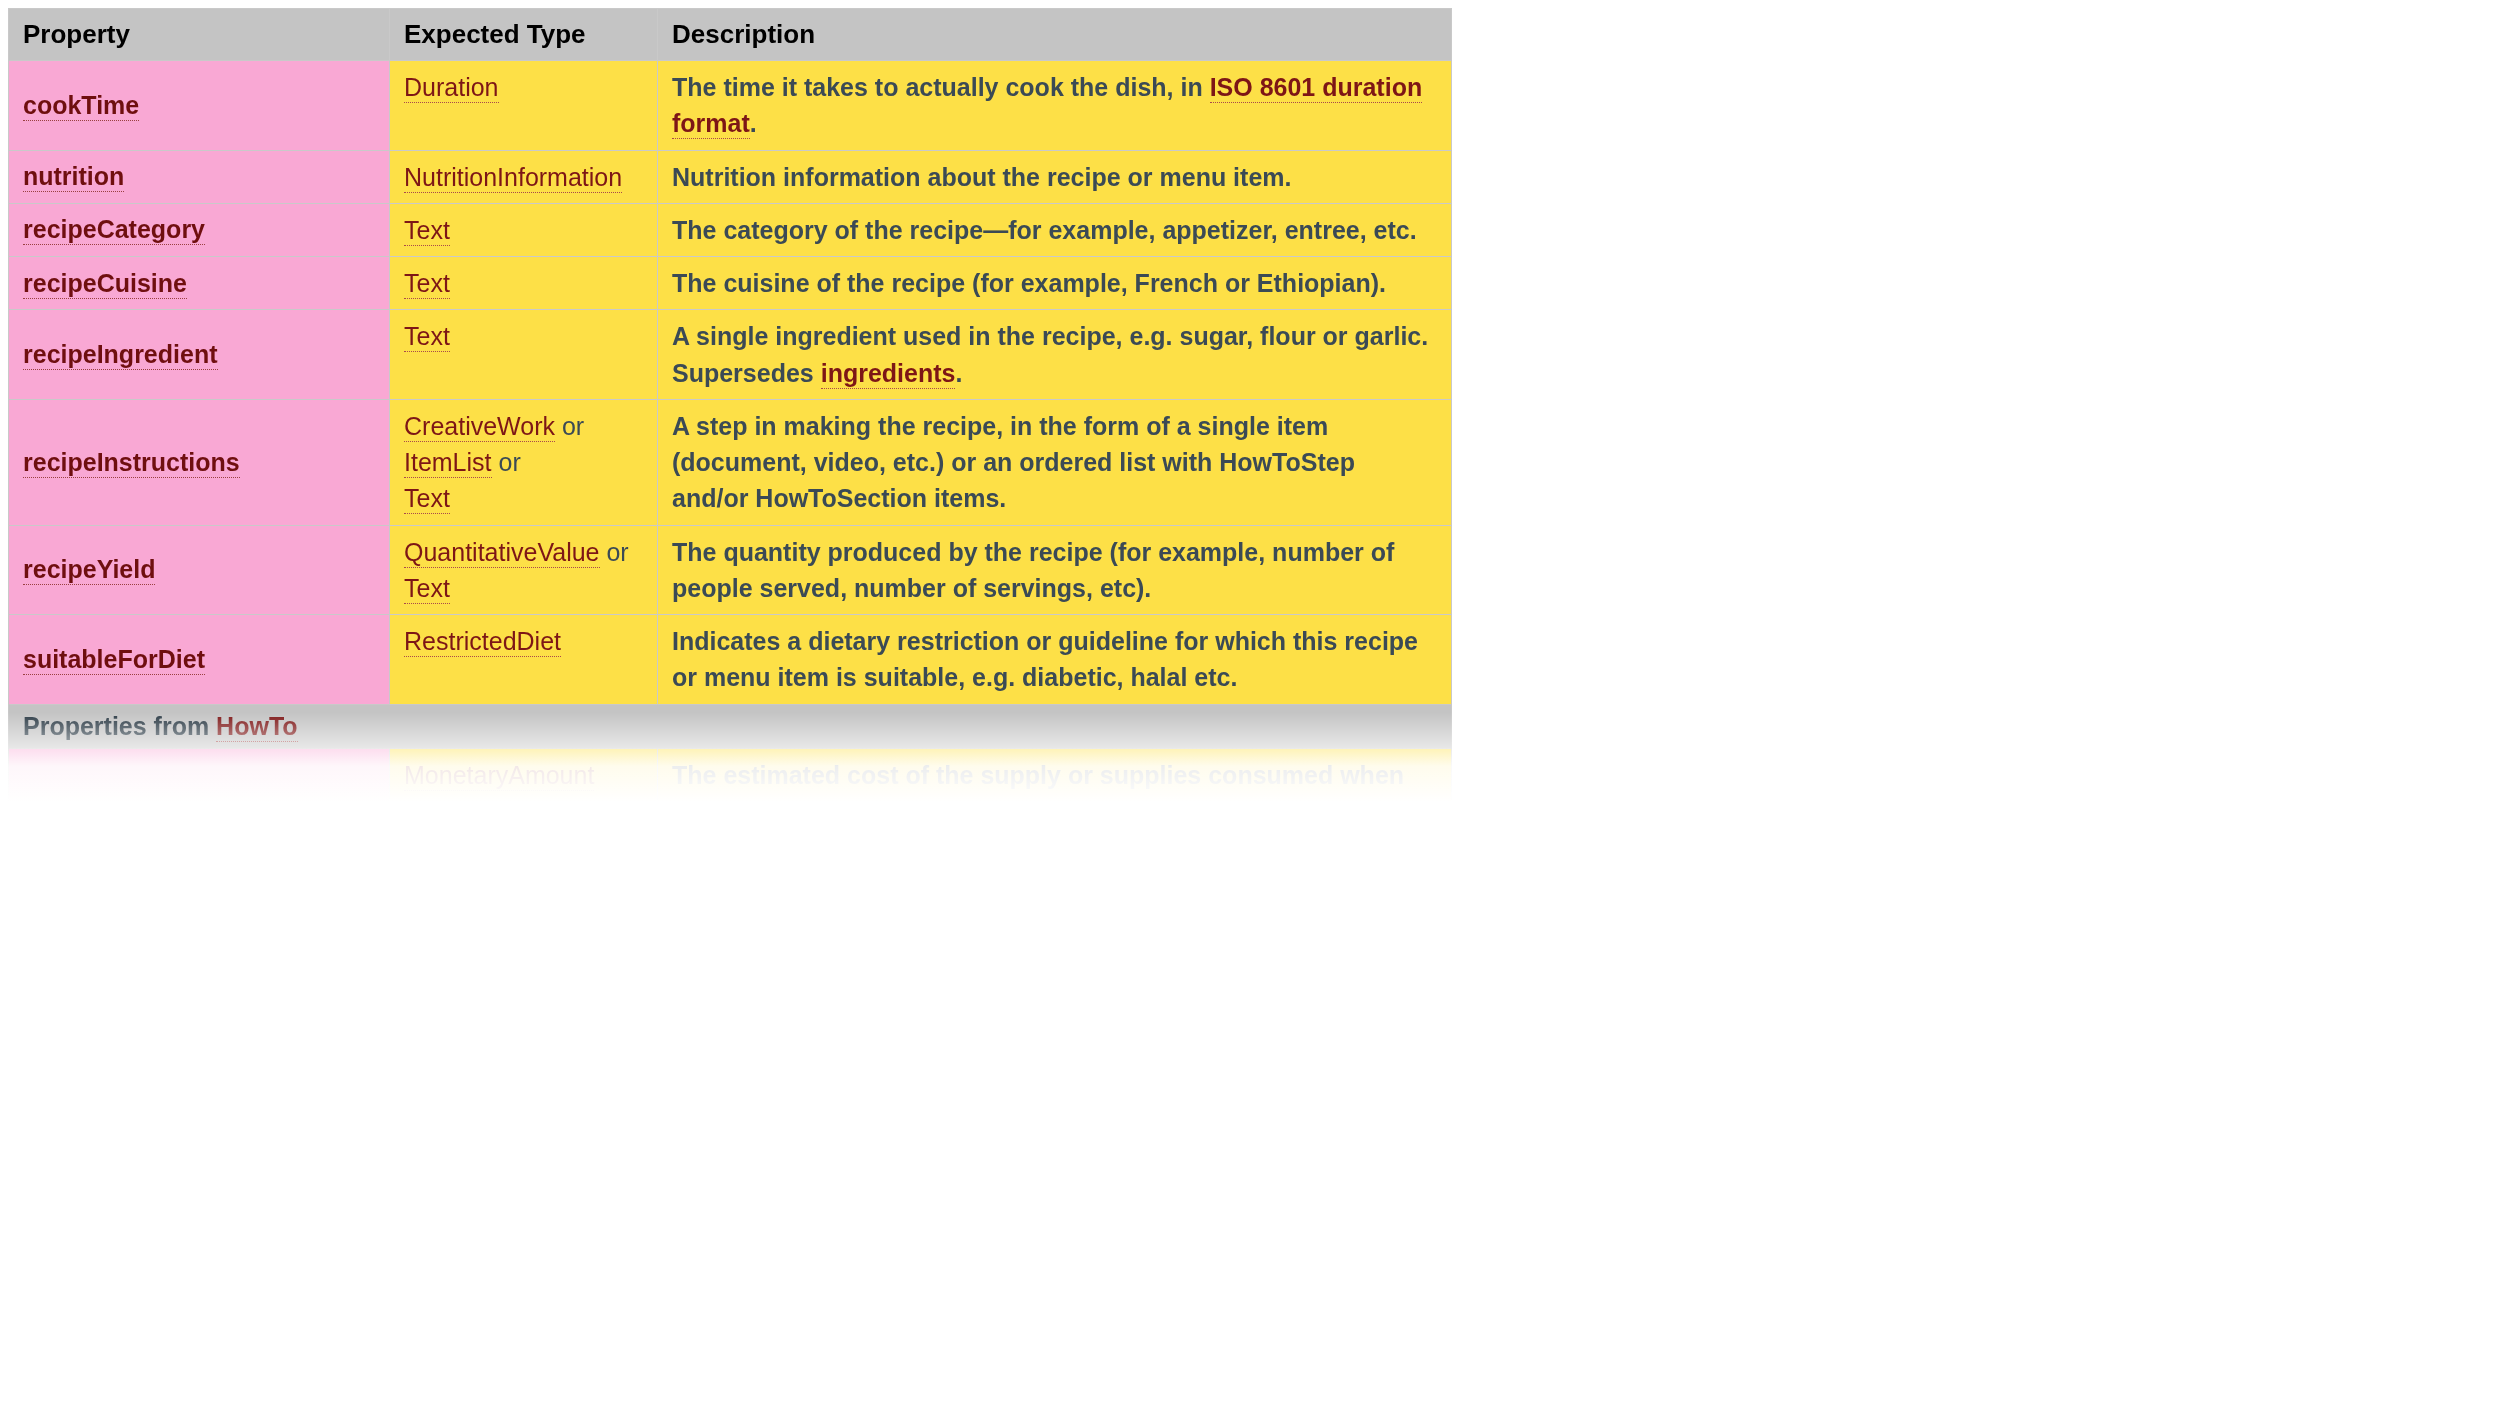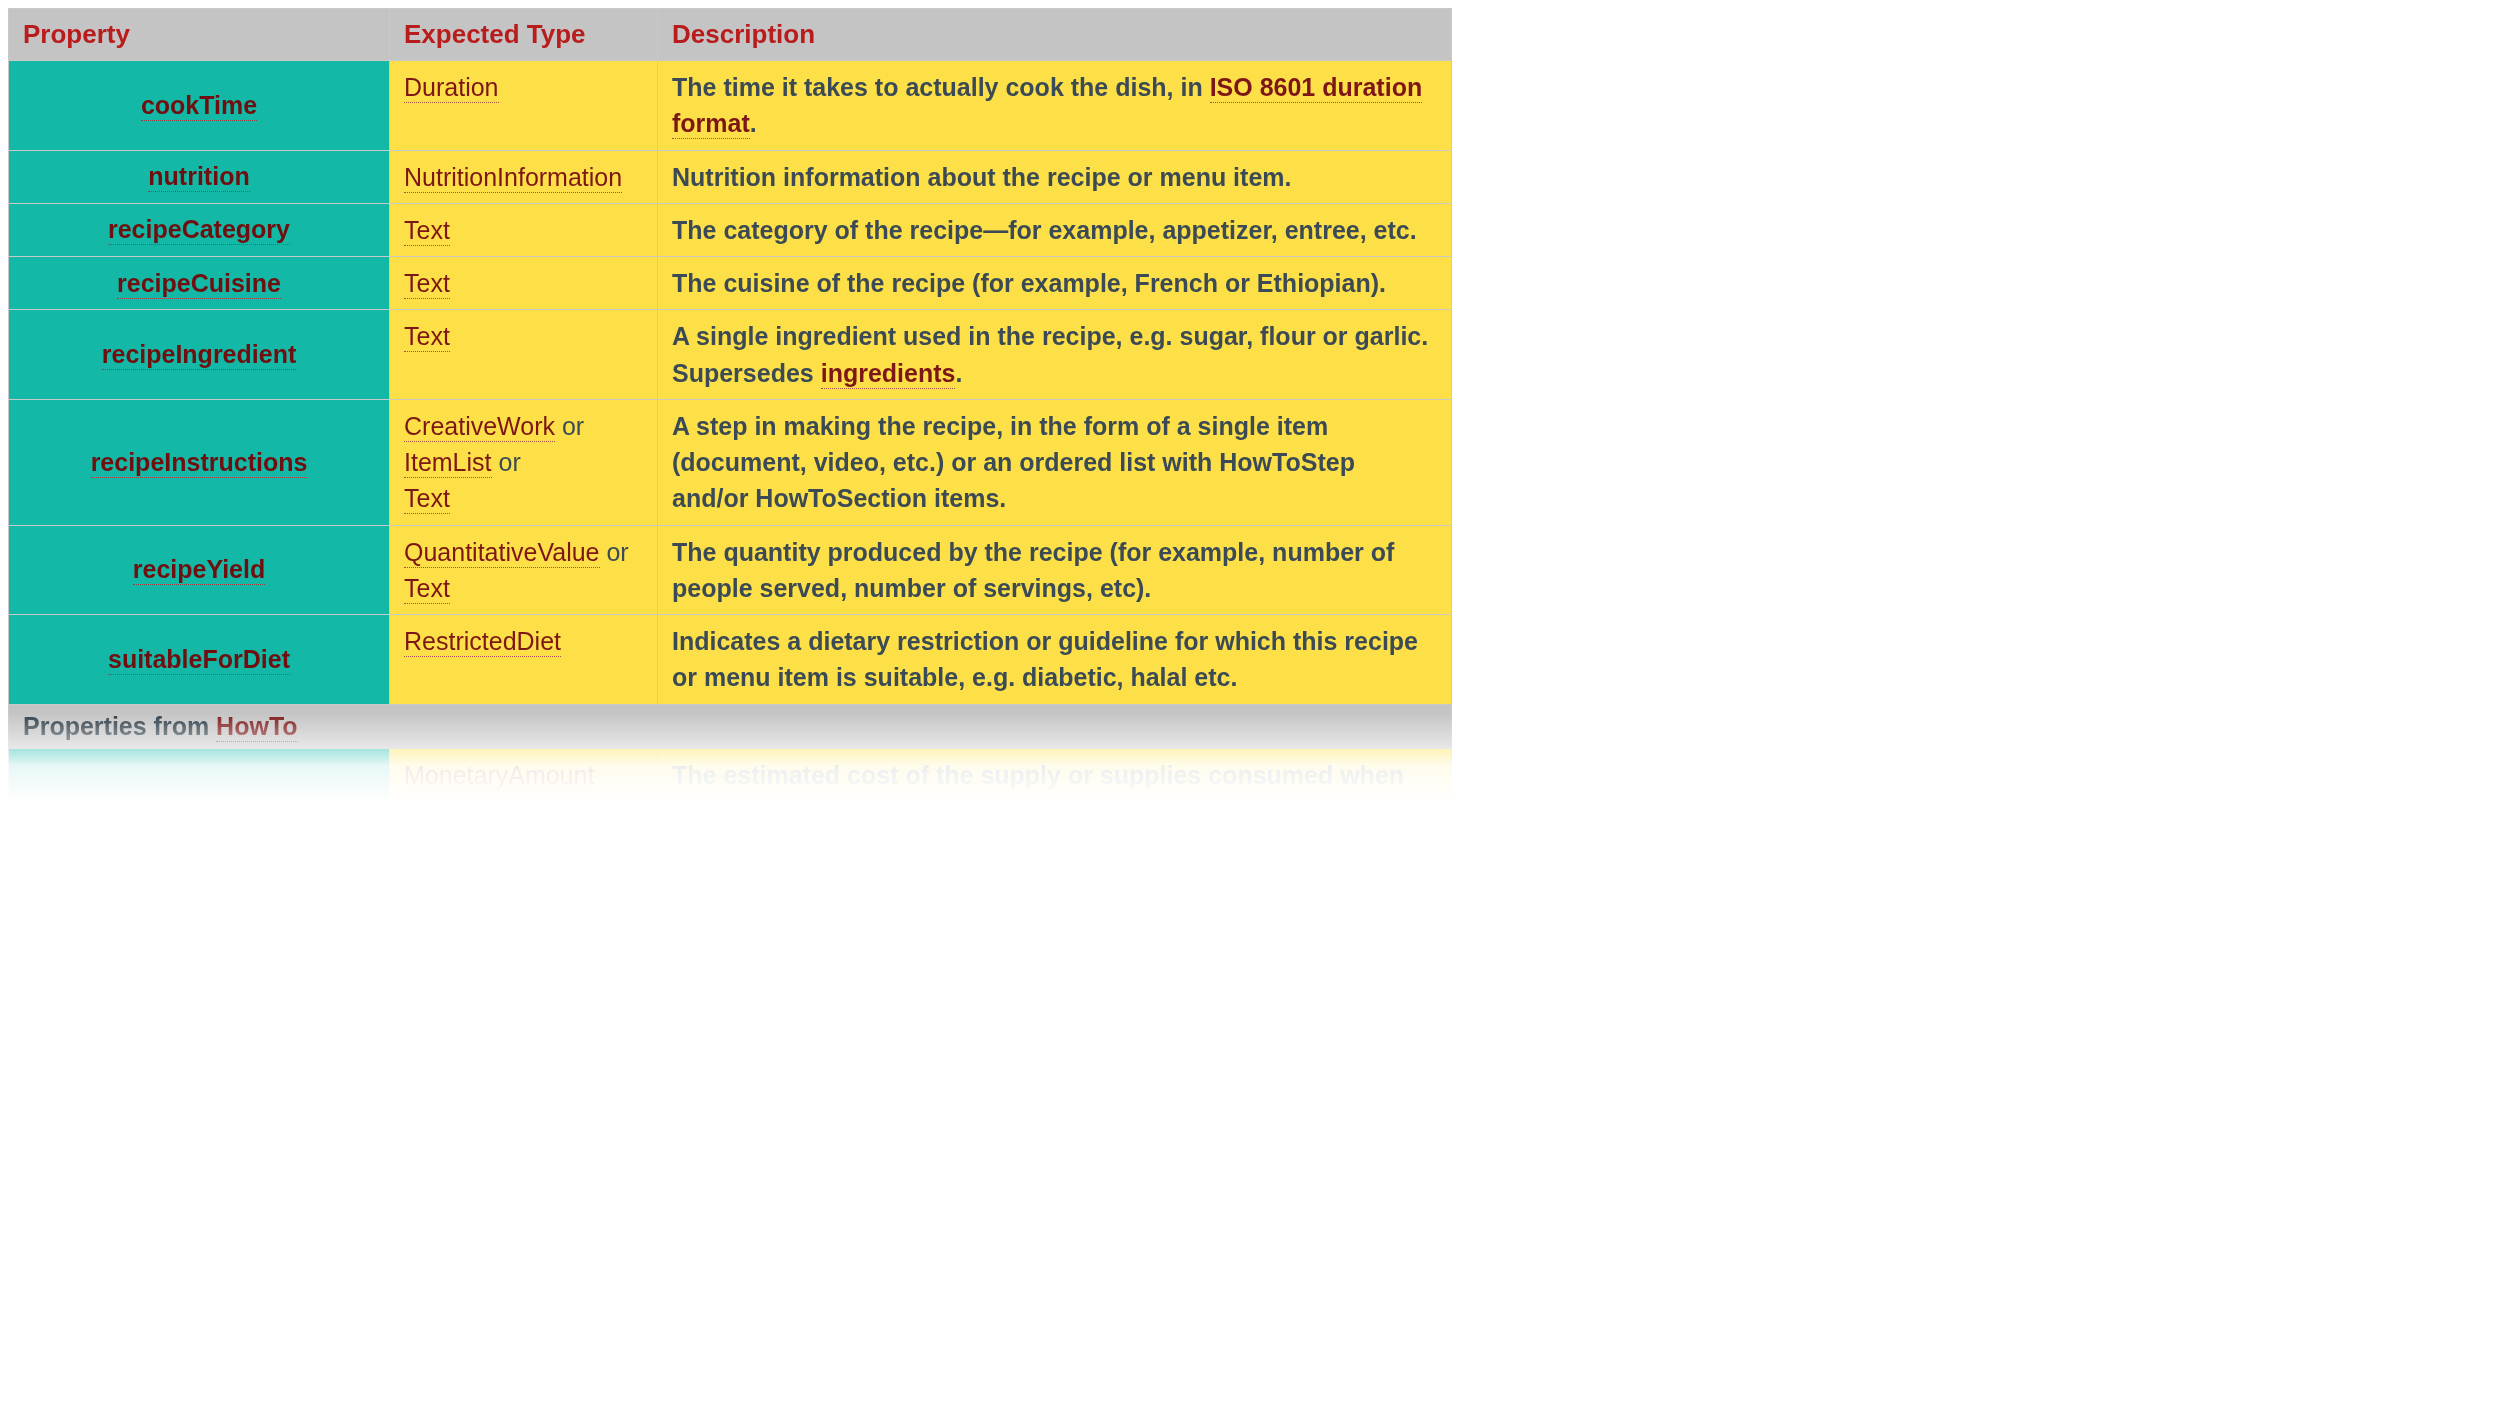--- a/index.html
+++ b/index.html
@@ -26,39 +26,38 @@
     padding: 8px 14px;
     border: 1px solid #c9c9c9;
     border-top: none;
     border-left: none;
   }
   th:first-child, td:first-child { border-left: 1px solid #c9c9c9; }
   thead th {
     background: #c4c4c4;
     border-top: 1px solid #c9c9c9;
     font-weight: 700;
-    color: #b91c1c;
+    color: #000000;
     font-size: 26px;
     padding: 10px 14px;
     margin-top: 32px;
   }
   col.col-prop { width: 382px; }
   col.col-type { width: 268px; }
   col.col-desc { width: 794px; }
 
   .section-row th {
     background: #c4c4c4;
     font-weight: 700;
     color: #2b3a45;
     padding: 7px 14px;
     font-size: 25px;
   }
   .prop-cell {
-    background: #14b8a6;
-    text-align: center;
+    background: #f9a8d4;
   }
   .type-cell, .desc-cell {
     background: #fde047;
     color: #3b4a55;
     line-height: 1.45;
   }
   .type-cell { vertical-align: top; }
   .desc-cell { vertical-align: top; font-weight: bold; }
 
   a.link {

